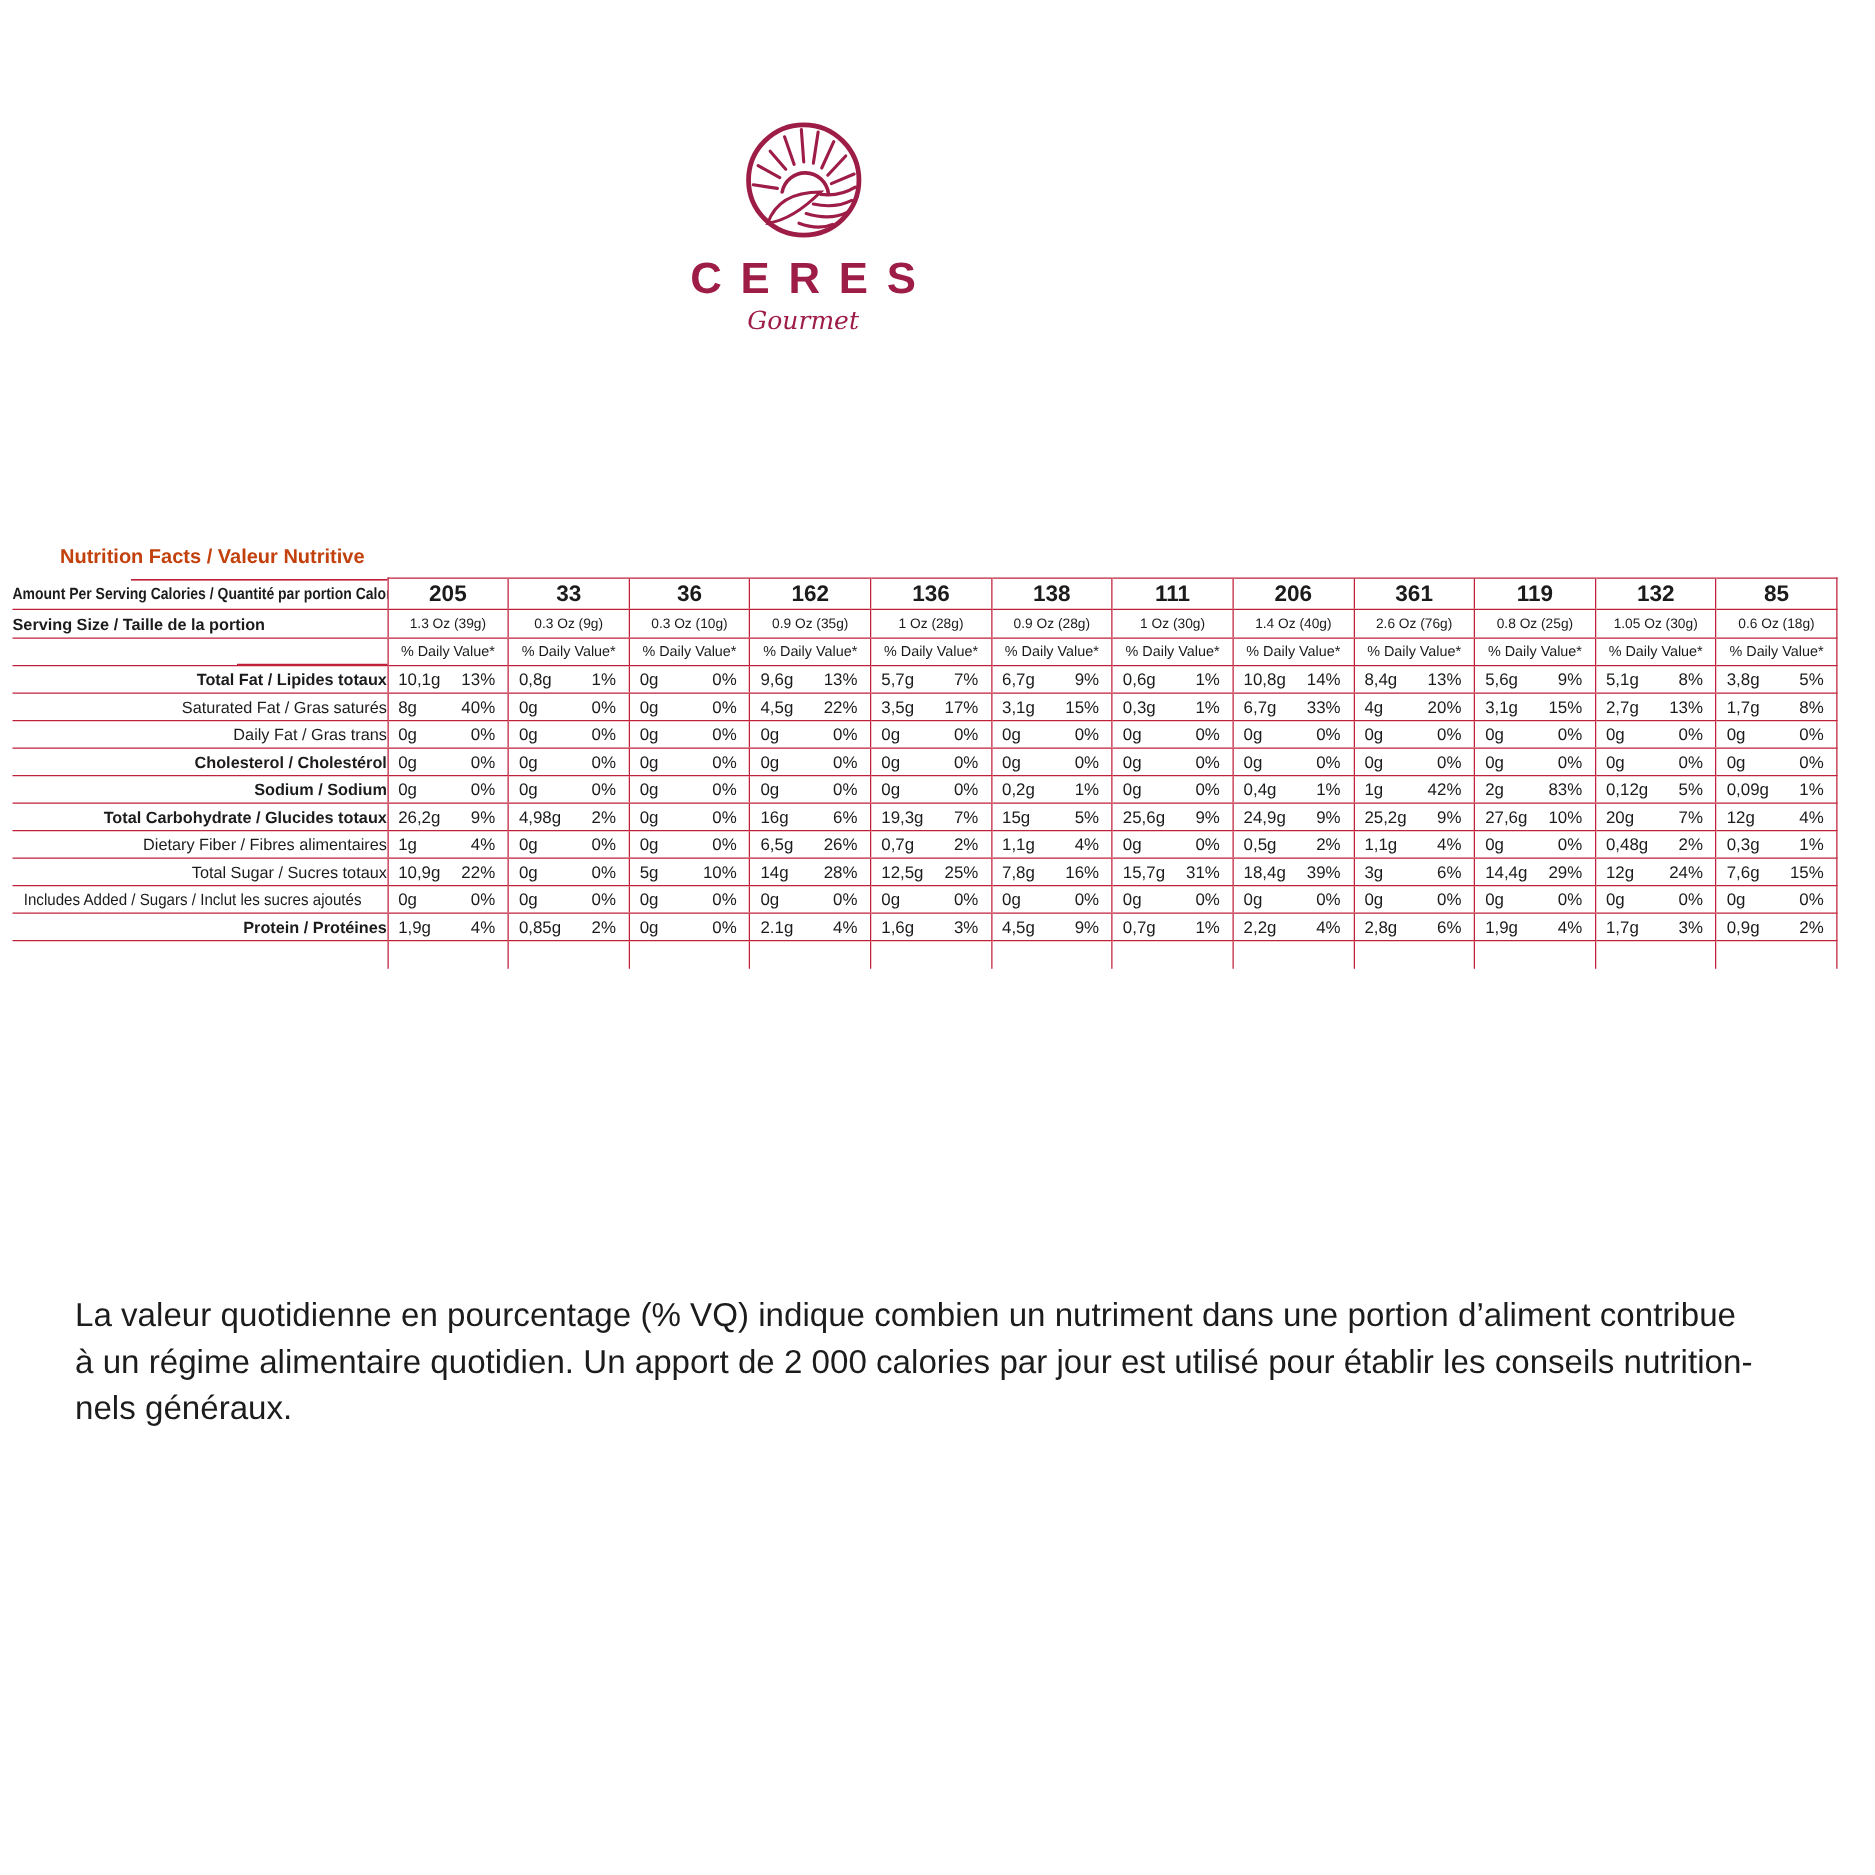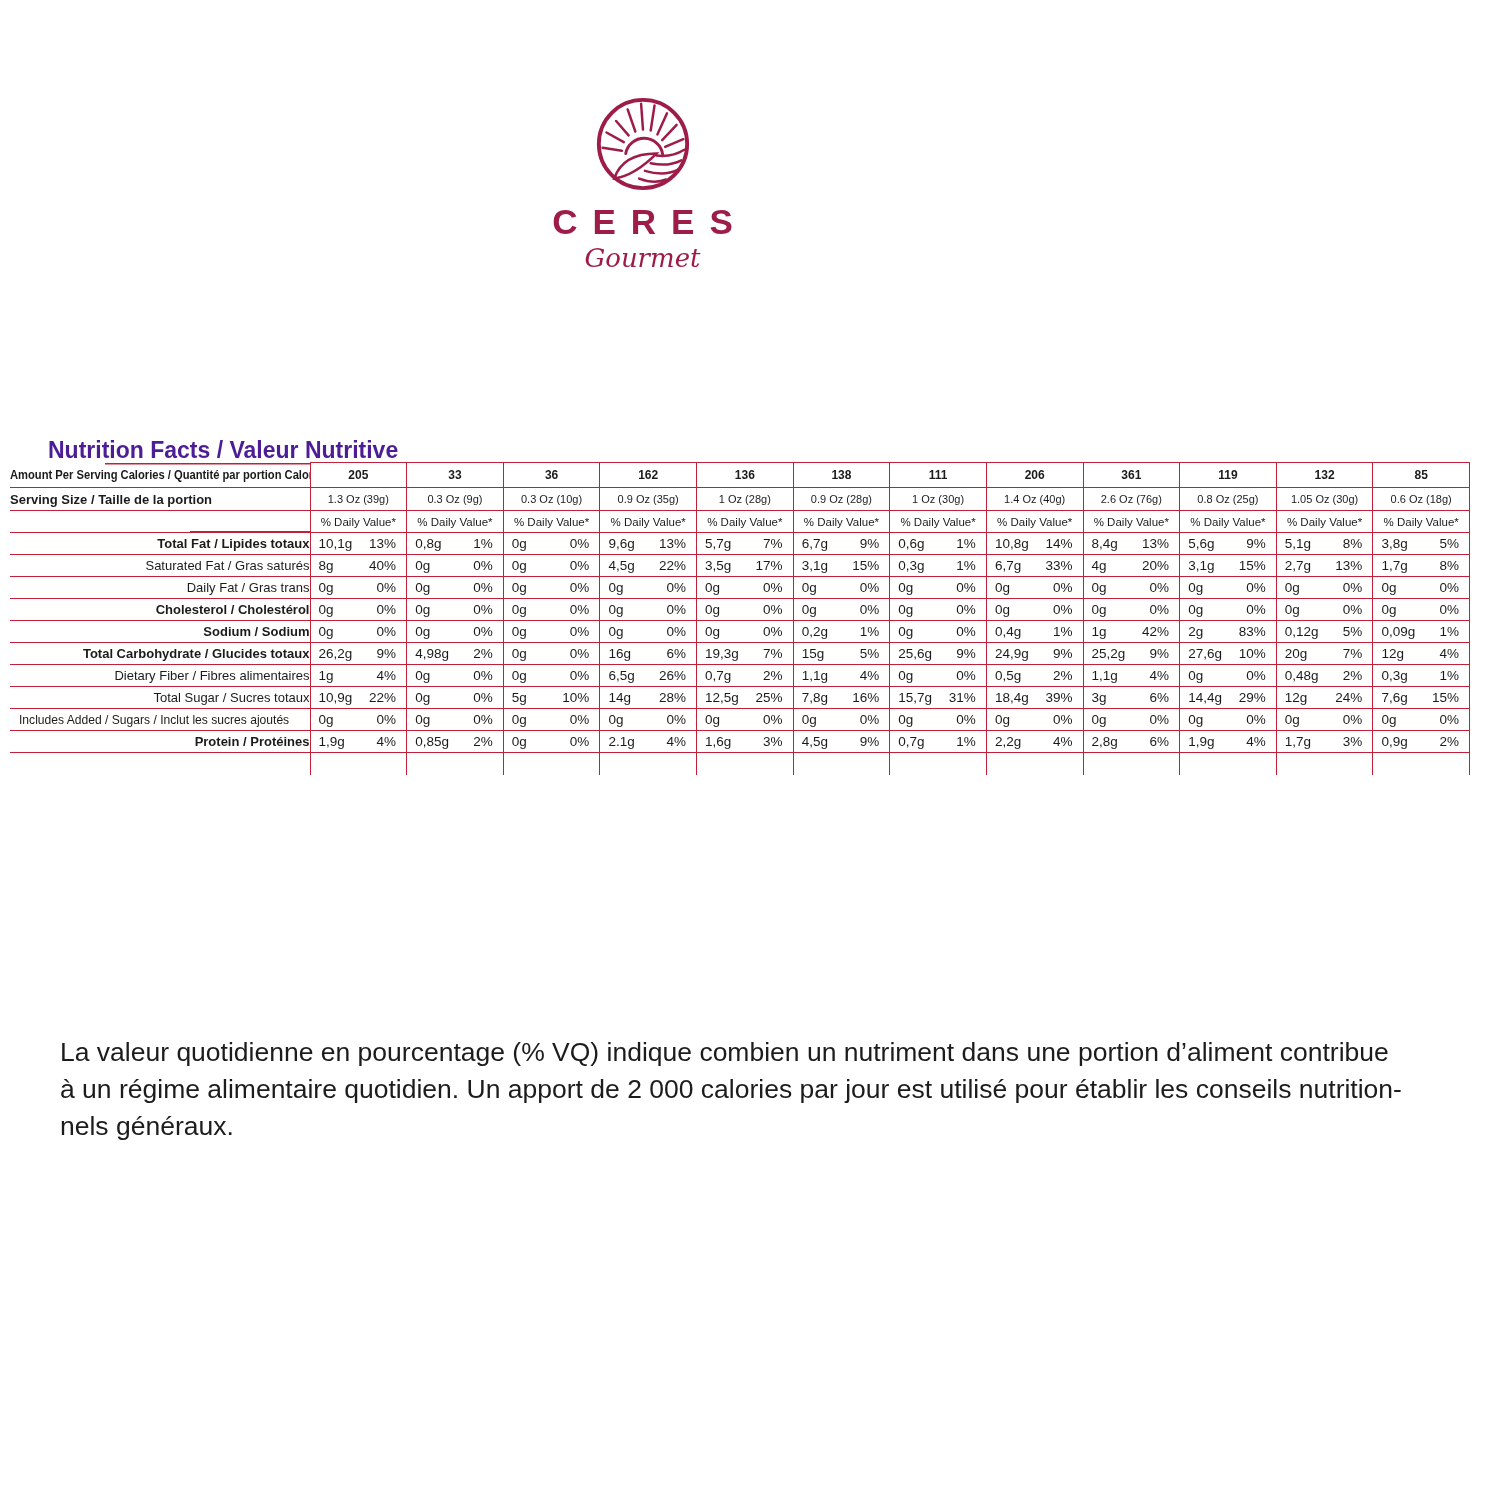--- a/index.html
+++ b/index.html
@@ -9,46 +9,46 @@
   }
   html,body{margin:0;padding:0;background:#fff;}
   .page{position:relative;width:1500px;height:1500px;background:#fff;overflow:hidden;
         font-family:"Liberation Sans",sans-serif;color:var(--ink);}
 
   
   .logo-wrap{position:absolute;top:96px;left:0;width:1285px;text-align:center;color:var(--maroon);}
   .logo-icon{width:96px;height:96px;display:inline-block;}
   .brand-name{font-size:35px;font-weight:600;letter-spacing:15px;margin-top:6px;
               text-indent:15px;color:var(--maroon);}
-  .brand-tagline{font-family:"DejaVu Serif",serif;font-style:italic;font-size:26px;
+  .brand-tagline{font-family:"DejaVu Serif",serif;font-style:italic;font-size:20px;
                  margin-top:1px;color:var(--maroon);}
 
   
-  .tbl-title{position:absolute;left:48px;top:437px;font-size:23px;font-weight:bold;color:#4c1d95;}
+  .tbl-title{position:absolute;left:48px;top:437px;font-size:16px;font-weight:bold;color:#c2410c;}
 
   
   table.ntable{position:absolute;left:10px;top:462px;width:1460px;border-collapse:collapse;
                table-layout:fixed;}
   .ntable col.col-label{width:300px;}
   .ntable td{padding:0;vertical-align:middle;overflow:hidden;}
   .ntable td + td{border-left:1.5px solid var(--line);}
   .ntable tr td:last-child{border-right:1.5px solid var(--line);}
   .ntable tr:not(.row-tail) td{border-bottom:1.5px solid var(--line);}
   .row-cal td{border-top:1.5px solid var(--line);}
   
   .row-cal td.lab-cell{border-top:none;
       background:linear-gradient(to right,transparent 95px,var(--line) 95px) top left/100% 1.5px no-repeat;}
   .row-dv td.lab-cell{border-bottom:none;
       background:linear-gradient(to right,transparent 180px,var(--line) 180px) bottom left/100% 1.5px no-repeat;}
 
   .row-cal{height:25px;} .row-srv{height:23px;} .row-dv{height:22px;}
   .row-data{height:22px;text-align:right;} .row-tail{height:22px;}
   .row-tail td{border-bottom:none;}
 
-  td.cal{text-align:center;font-weight:bold;font-size:12px;}
+  td.cal{text-align:center;font-weight:bold;font-size:18px;}
   td.srv{text-align:center;font-size:11px;}
   td.dvc{text-align:center;font-size:11.5px;}
 
   td.lab-cell{font-size:13px;white-space:nowrap;}
   td.lab-cell .t{display:inline-block;transform-origin:left center;white-space:nowrap;}
   .lab-bold{font-weight:bold;padding-left:40px;}
   .lab-indent{padding-left:62px;}
   .lab-amount{font-weight:bold;font-size:12px;padding-left:3px;}
   .lab-amount .t{transform:scaleX(.86);}
   .lab-serving{font-weight:bold;font-size:12.5px;padding-left:45px;margin-top:14px;}

